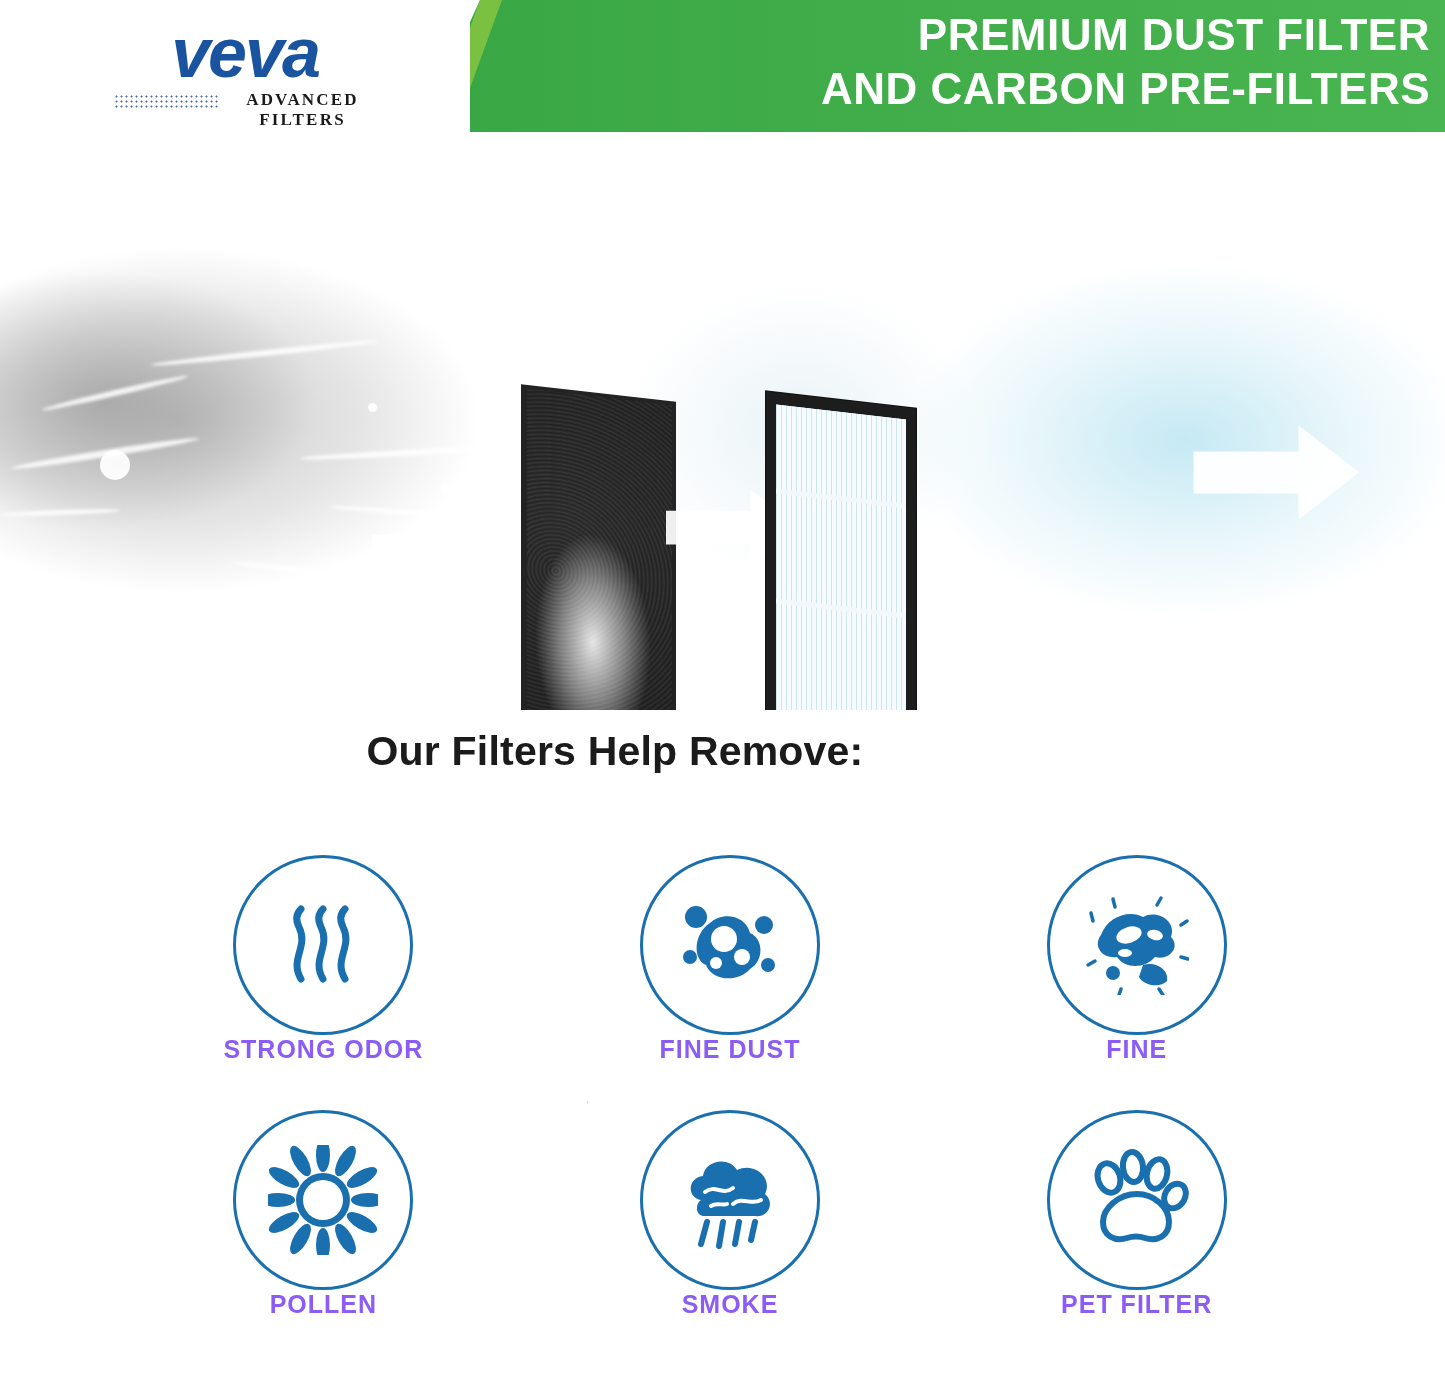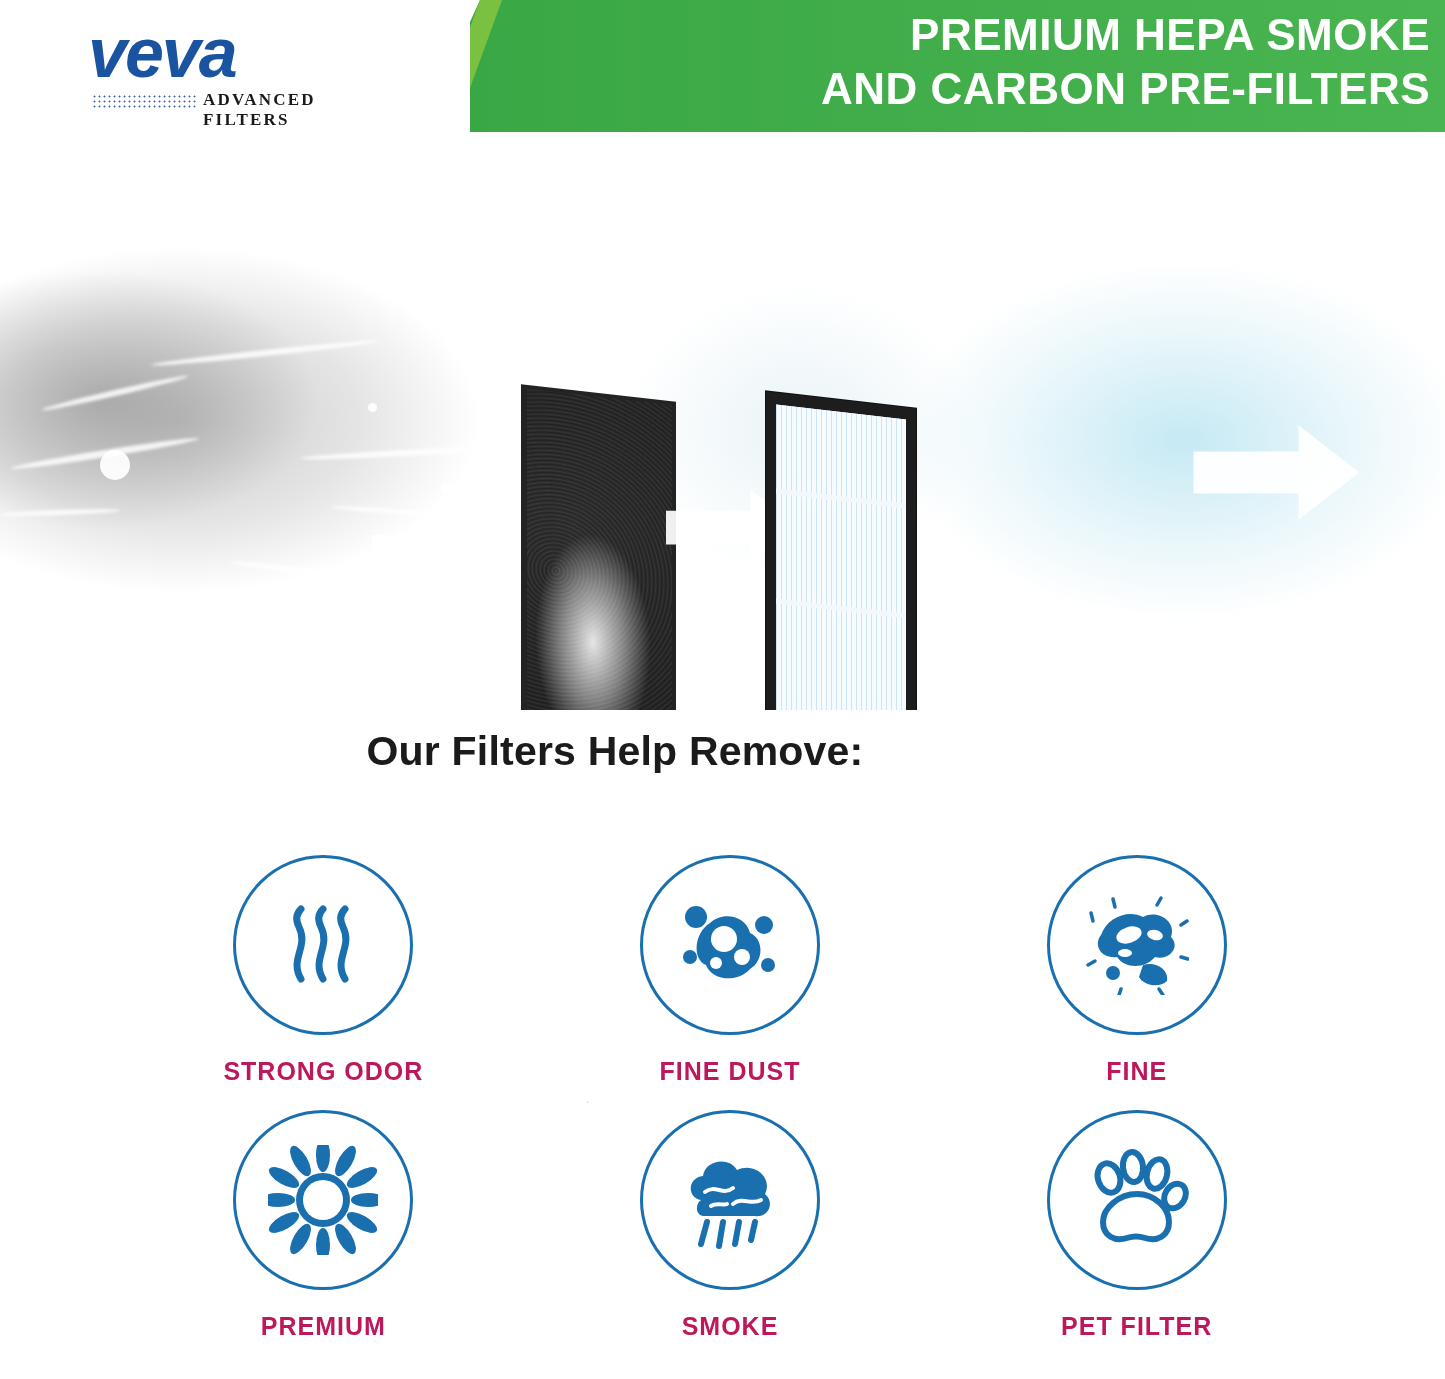--- a/index.html
+++ b/index.html
@@ -62,23 +62,24 @@
     font-weight: bold;
     letter-spacing: 0.5px;
     font-family: "Liberation Sans", sans-serif;
   }
   .header-title .l2 { display: block; }
 
   
   .logo {
     position: absolute;
     top: 18px;
-    left: 88px;
+    left: 110px;
     width: 270px;
     height: 95px;
+    text-align: center;
   }
   .logo-word {
     font-family: "Liberation Sans", sans-serif;
     font-size: 70px;
     font-weight: bold;
     color: #1a53a0;
     letter-spacing: -2px;
     line-height: 70px;
     font-style: italic;
   }
@@ -257,24 +258,23 @@
     width: 180px;
     height: 180px;
     border-radius: 50%;
     border: 3px solid #1a6faf;
     display: flex;
     align-items: center;
     justify-content: center;
     box-sizing: border-box;
   }
   .cell-label {
-    margin-top: 22px;
     font-size: 25px;
     font-weight: bold;
-    color: #be185d;
+    color: #8b5cf6;
     letter-spacing: 1px;
     text-align: center;
   }
   .tiny-mark {
     position: absolute;
     left: 586px;
     top: 1093px;
     font-size: 11px;
     color: #c8c8c8;
   }
@@ -289,21 +289,21 @@
 
   <div class="logo">
     <div class="logo-word">veva</div>
     <div class="logo-sub">
       <div class="logo-dots"></div>
       <div class="logo-sub-text">ADVANCED FILTERS</div>
     </div>
   </div>
 
   <div class="header-title">
-    <span class="l1">PREMIUM HEPA SMOKE</span>
+    <span class="l1">PREMIUM DUST FILTER</span>
     <span class="l2">AND CARBON PRE-FILTERS</span>
   </div>
 </div>
 
 <div class="hero">
   <div class="hero-left-haze"></div>
   <div class="hero-left-haze2"></div>
   <div class="hero-mid-haze"></div>
   <div class="hero-right-haze"></div>
 
@@ -439,21 +439,21 @@
             <ellipse cx="55" cy="10" rx="7" ry="17" transform="rotate(240 55 55)"></ellipse>
             <ellipse cx="55" cy="10" rx="7" ry="17" transform="rotate(270 55 55)"></ellipse>
             <ellipse cx="55" cy="10" rx="7" ry="17" transform="rotate(300 55 55)"></ellipse>
             <ellipse cx="55" cy="10" rx="7" ry="17" transform="rotate(330 55 55)"></ellipse>
           </g>
           <circle cx="55" cy="55" r="27"></circle>
         </g>
         <circle cx="55" cy="55" r="20" fill="#ffffff"></circle>
       </svg>
     </div>
-    <div class="cell-label">PREMIUM</div>
+    <div class="cell-label">POLLEN</div>
   </div>
 
   <div class="cell">
     <div class="icon-circle">
       <svg width="106" height="104" viewBox="0 0 106 104">
         <g fill="#1a6faf">
           <path d="M24 52 C10 50 10 30 26 28 C28 12 52 8 60 22 C78 14 96 30 88 46 C98 54 92 70 78 68 L28 68 C18 68 18 56 24 52 Z"></path>
           <g stroke="#1a6faf" stroke-width="6" stroke-linecap="round">
             <path d="M30 74 L24 96"></path>
             <path d="M46 74 L42 98"></path>

